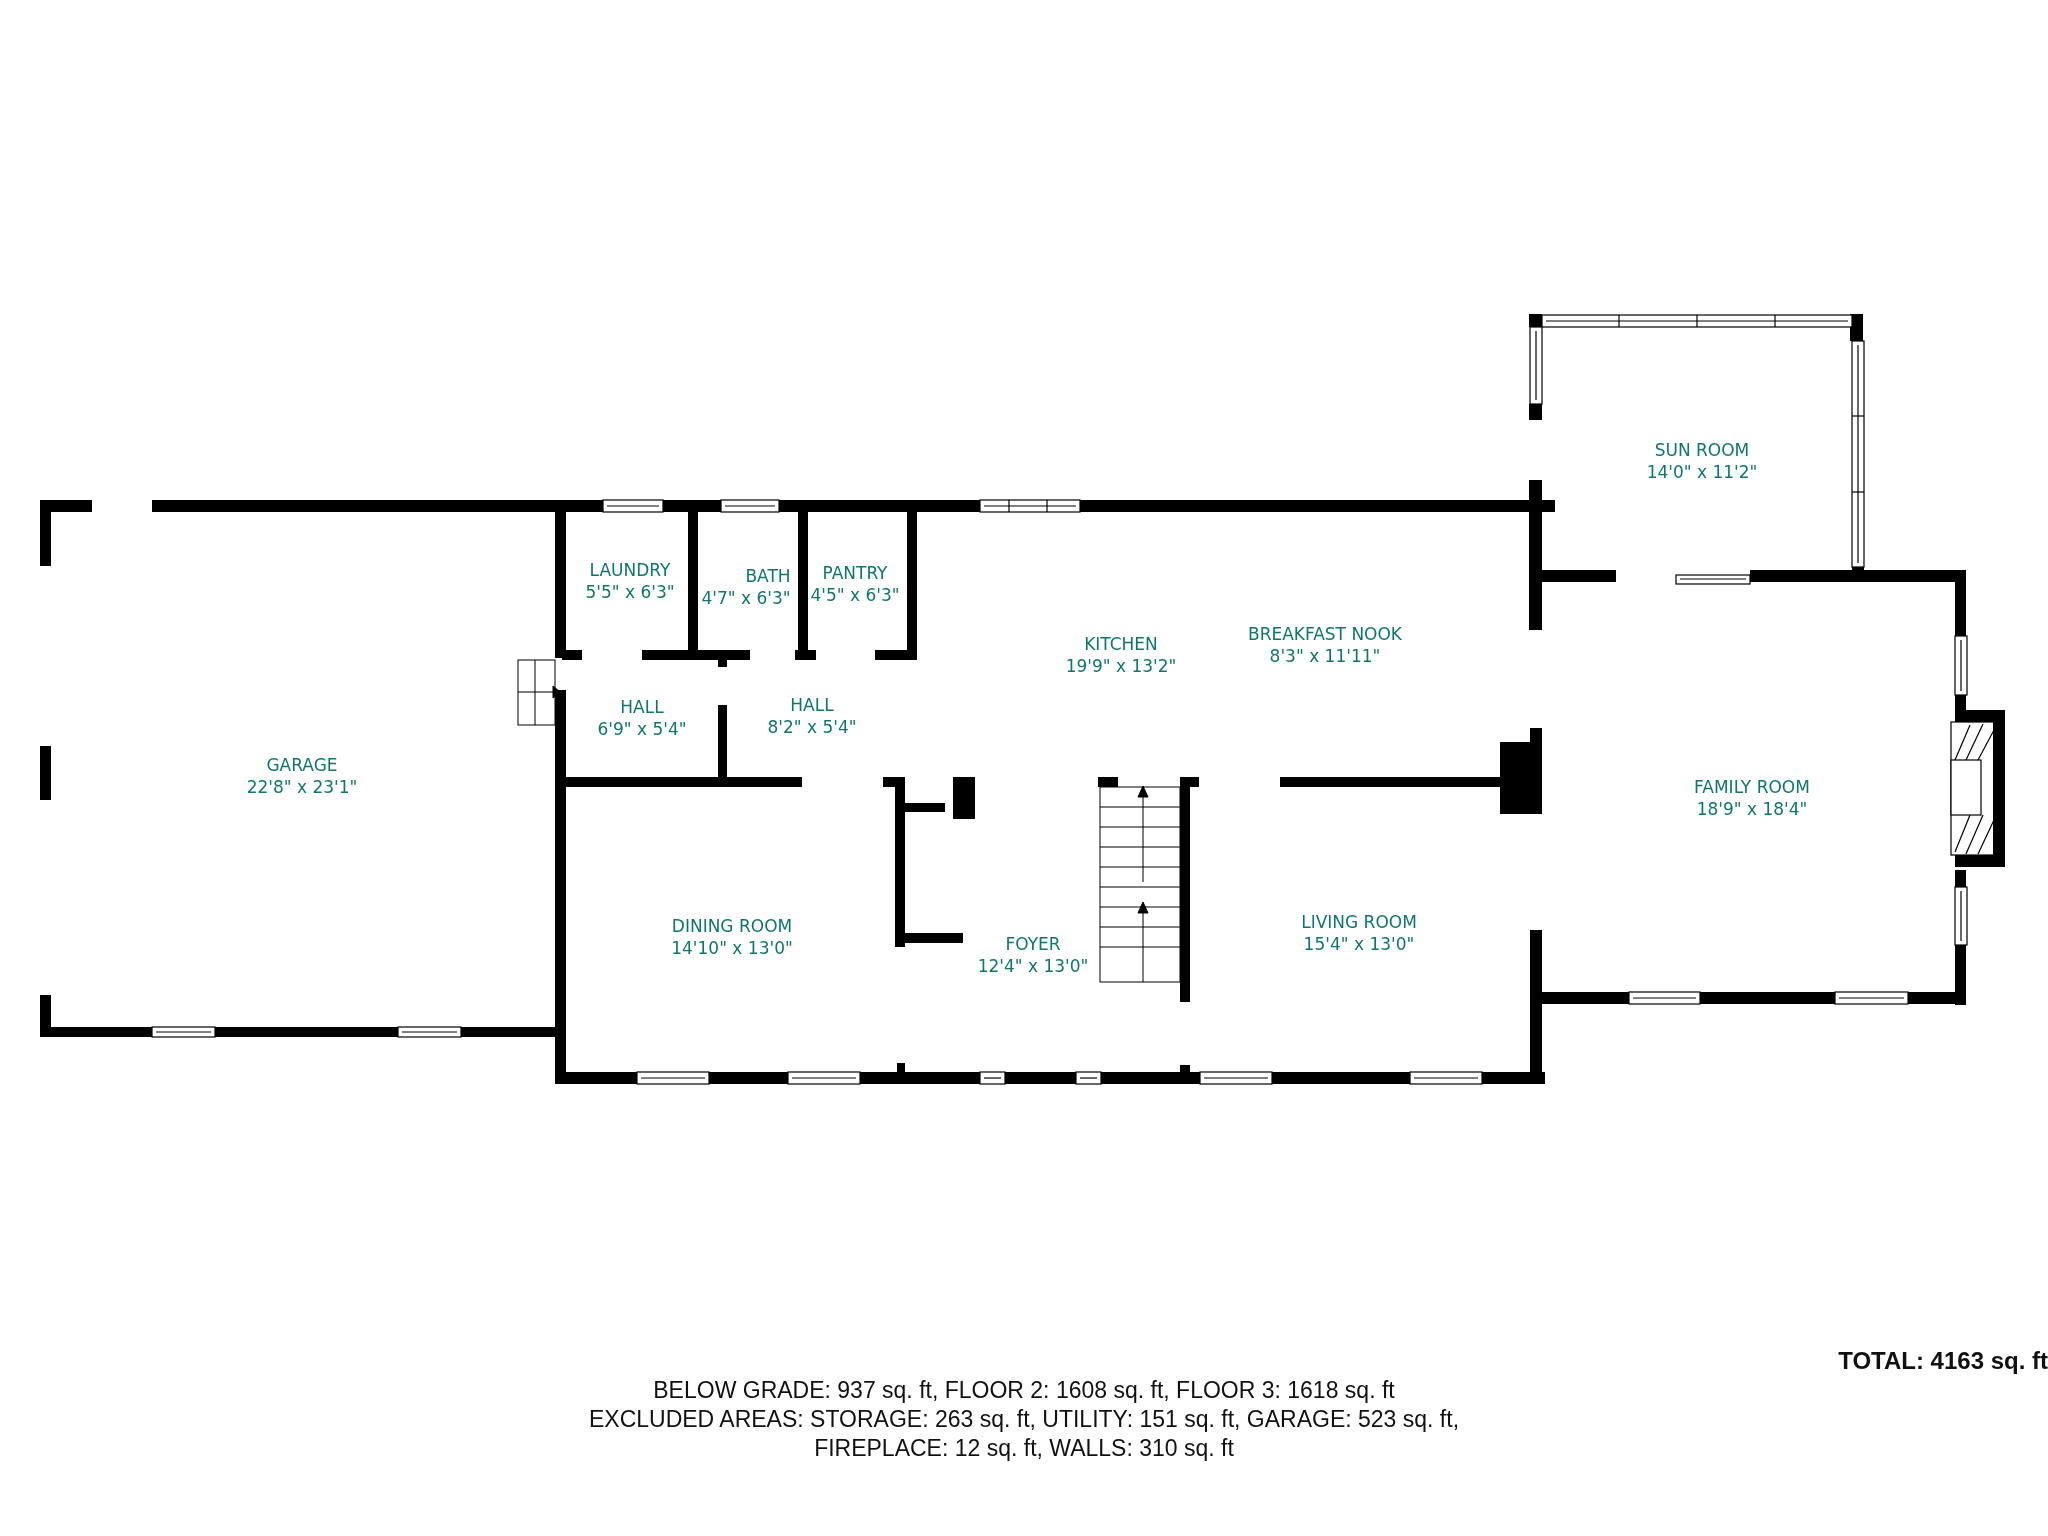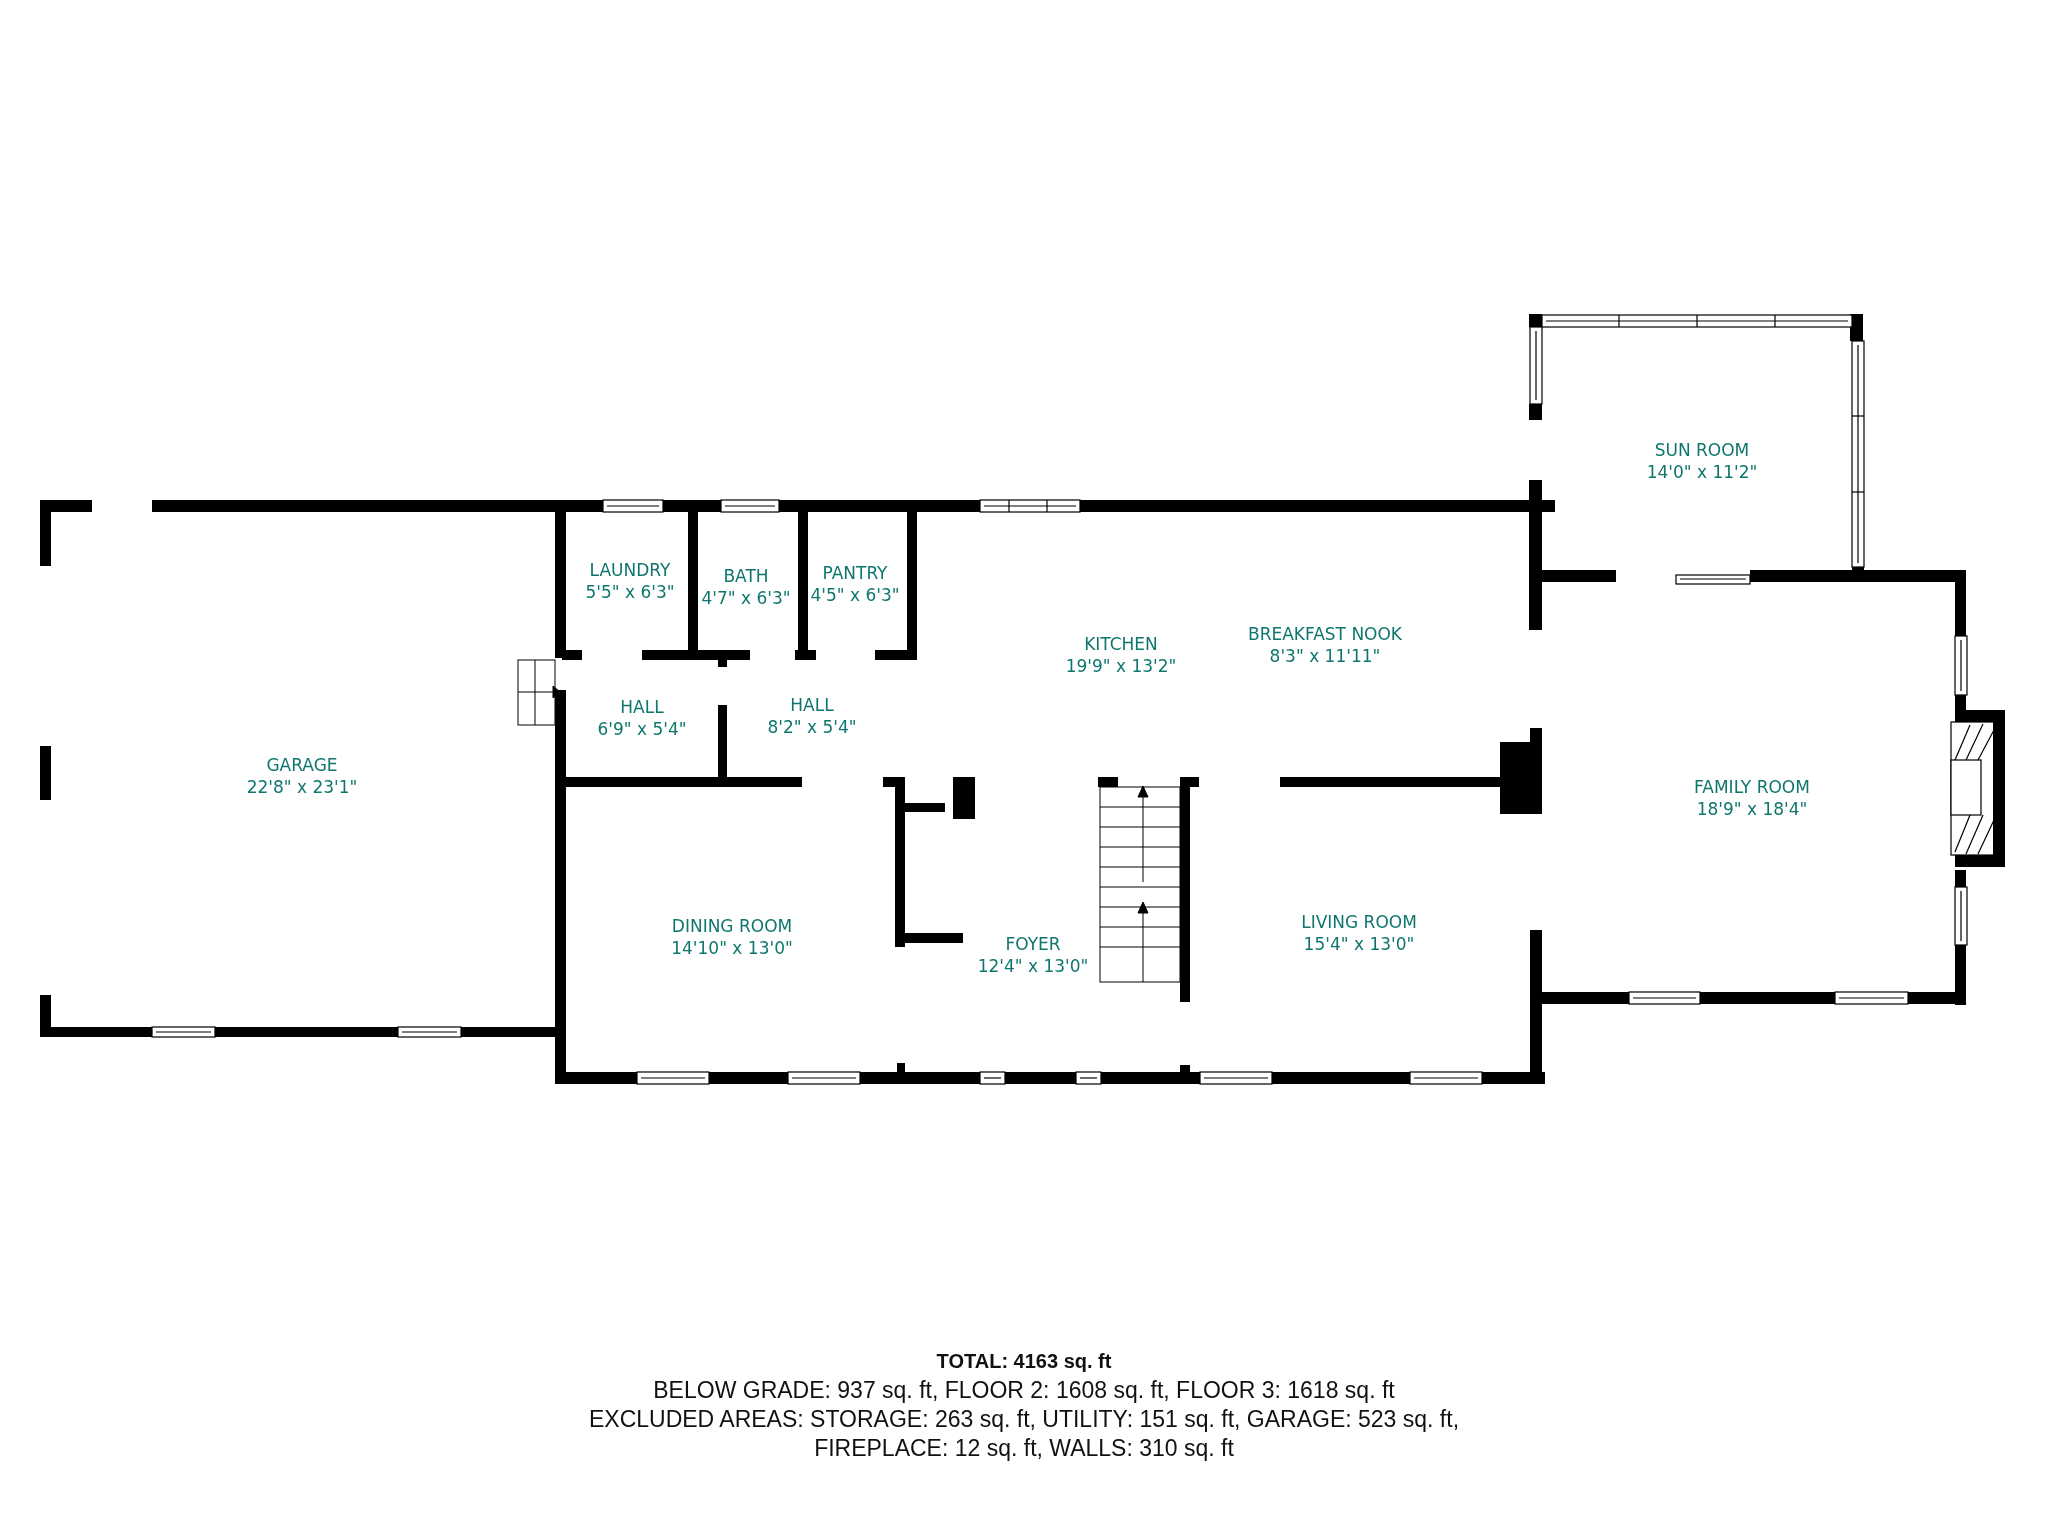--- a/index.html
+++ b/index.html
@@ -1,21 +1,21 @@
 <!DOCTYPE html>
 <html><head>
 <meta charset="utf-8">
 <style>
   html,body{margin:0;padding:0;background:#ffffff;}
   body{width:2048px;height:1536px;position:relative;overflow:hidden;font-family:"DejaVu Sans","Liberation Sans",sans-serif;}
   #plan{position:absolute;left:0;top:0;}
   .room-label{position:absolute;text-align:center;color:#0f766e;font-size:17px;line-height:22px;transform:translate(-50%,-50%);white-space:nowrap;font-family:"DejaVu Sans",sans-serif;}
   .room-label .dim{display:block;}
   .summary{position:absolute;left:0;width:2048px;top:1346px;text-align:center;color:#111;font-family:"Liberation Sans","DejaVu Sans",sans-serif;}
-  .summary .total{font-weight:bold;font-size:20px;line-height:30px;}
+  .summary .total{font-weight:bold;font-size:24px;line-height:30px;text-align:right;}
   .summary .line{font-size:23px;line-height:29px;}
   .summary .credit{font-size:12px;color:#a8a8a8;margin-top:14px;letter-spacing:0.2px;}
 </style>
 </head>
 <body>
 
 <svg id="plan" width="2048" height="1536" viewBox="0 0 2048 1536" xmlns="http://www.w3.org/2000/svg">
   <g fill="#000">
 
     <rect x="40" y="500" width="52" height="12"></rect>
@@ -171,21 +171,21 @@
 </svg>
 
 <div class="room-label" style="left:302px;top:776px;">
   <span>GARAGE</span>
   <span class="dim">22'8" x 23'1"</span>
 </div>
 <div class="room-label" style="left:630px;top:581px;">
   <span>LAUNDRY</span>
   <span class="dim">5'5" x 6'3"</span>
 </div>
-<div class="room-label" style="left:746px;top:587px;">
+<div class="room-label" style="left:746px;top:587px;text-align:right;">
   <span>BATH</span>
   <span class="dim">4'7" x 6'3"</span>
 </div>
 <div class="room-label" style="left:855px;top:584px;">
   <span>PANTRY</span>
   <span class="dim">4'5" x 6'3"</span>
 </div>
 <div class="room-label" style="left:1073px;top:655px;margin-left:48px;">
   <span>KITCHEN</span>
   <span class="dim">19'9" x 13'2"</span>

